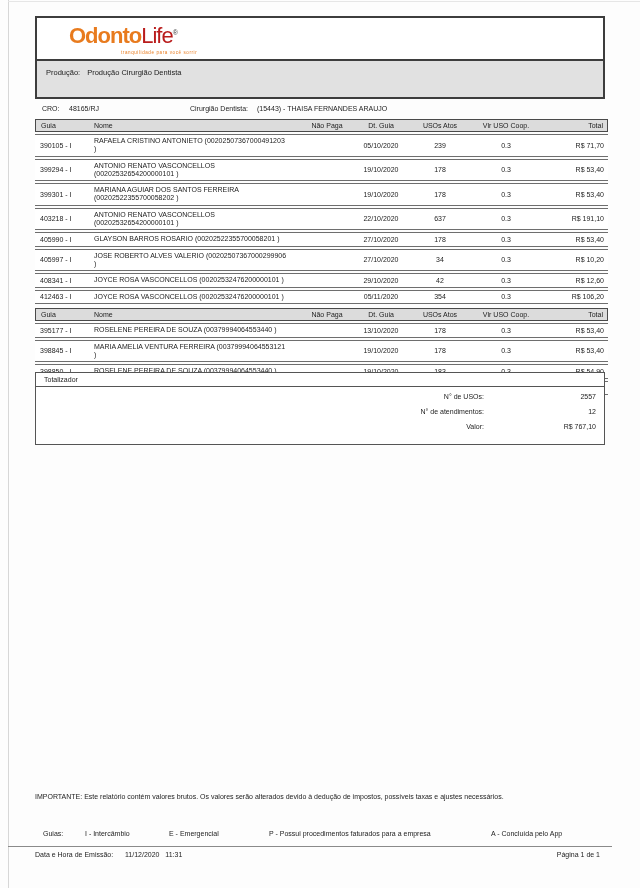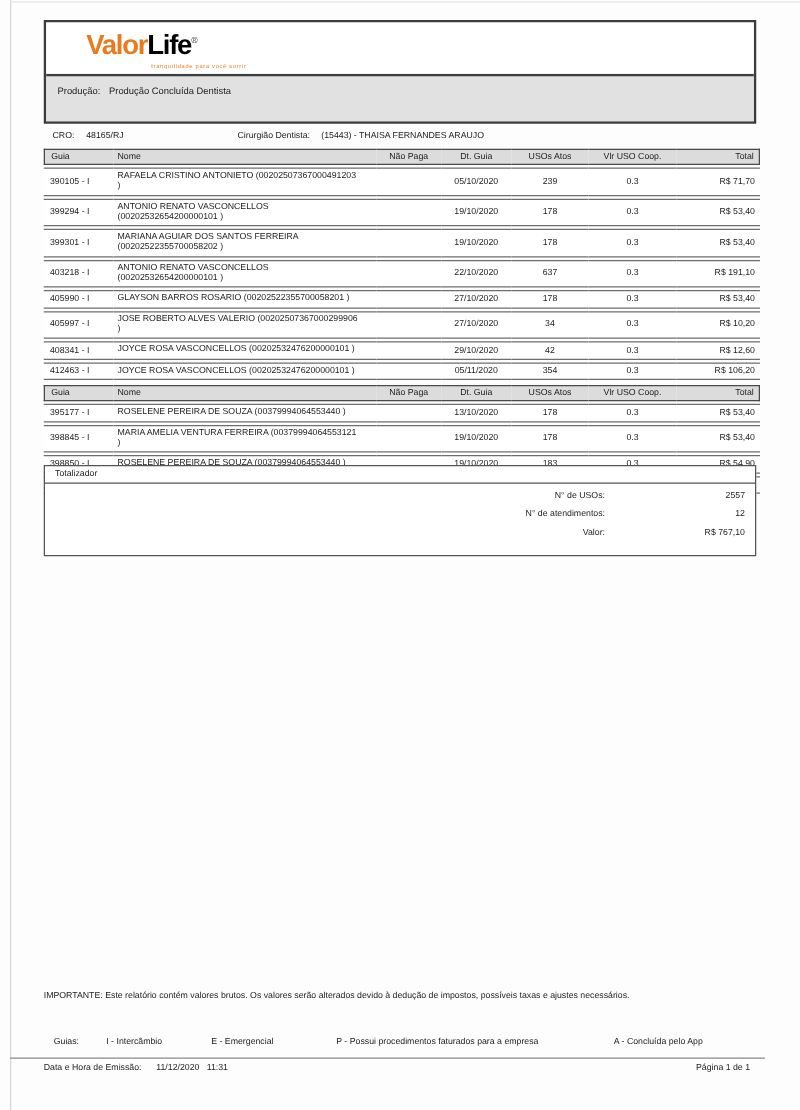--- a/index.html
+++ b/index.html
@@ -9,21 +9,21 @@
 
   
   .page-left-edge { left:8px; top:0; width:1px; height:888px; background:#d7d7d7; }
   .page-top-edge { left:8px; top:1px; width:632px; height:1px; background:#e6e6e6; }
 
   
   .header-box { left:35px; top:16px; width:570px; height:83px; border:2px solid #3d3d3d; background:#fff; }
   .logo-area { position:relative; height:41px; background:#fff; }
   .brand { position:absolute; left:32px; top:5px; font-size:22px; letter-spacing:-1px; white-space:nowrap; }
   .brand-odonto { font-weight:bold; color:#e87b1e; }
-  .brand-life { font-weight:bold; color:#000000; }
+  .brand-life { font-weight:normal; color:#b91c1c; }
   .brand-reg { font-size:7px; color:#3f3f3f; vertical-align:super; }
   .brand-tagline { position:absolute; left:84px; top:32px; font-size:4.5px; letter-spacing:0.6px; color:#e87b1e; white-space:nowrap; }
   .report-bar { height:38px; background:#e1e1e1; border-top:2px solid #3d3d3d; padding:7px 0 0 9px; font-size:7.5px; }
   .report-bar .lbl { margin-right:7px; }
 
   
   .cro-line { left:35px; top:105px; width:570px; height:12px; font-size:7px; }
   .cro-line span { position:absolute; white-space:nowrap; }
   .cro-label { left:7px; } .cro-value { left:34px; }
   .dentist-label { left:155px; } .dentist-value { left:222px; }
@@ -66,25 +66,25 @@
   .page-indicator { right:8px; text-align:right; }
 </style>
 </head>
 <body>
 
 <div class="abs page-left-edge"></div>
 <div class="abs page-top-edge"></div>
 
 <div class="abs header-box">
   <div class="logo-area">
-    <div class="brand"><span class="brand-odonto">Valor</span><span class="brand-life">Life</span><span class="brand-reg">®</span></div>
+    <div class="brand"><span class="brand-odonto">Odonto</span><span class="brand-life">Life</span><span class="brand-reg">®</span></div>
     <div class="brand-tagline">tranquilidade para você sorrir</div>
   </div>
   <div class="report-bar">
-    <span class="lbl">Produção:</span><span>Produção Concluída Dentista</span>
+    <span class="lbl">Produção:</span><span>Produção Cirurgião Dentista</span>
   </div>
 </div>
 
 <div class="abs cro-line">
   <span class="cro-label">CRO:</span>
   <span class="cro-value">48165/RJ</span>
   <span class="dentist-label">Cirurgião Dentista:</span>
   <span class="dentist-value">(15443) - THAISA FERNANDES ARAUJO</span>
 </div>
 

